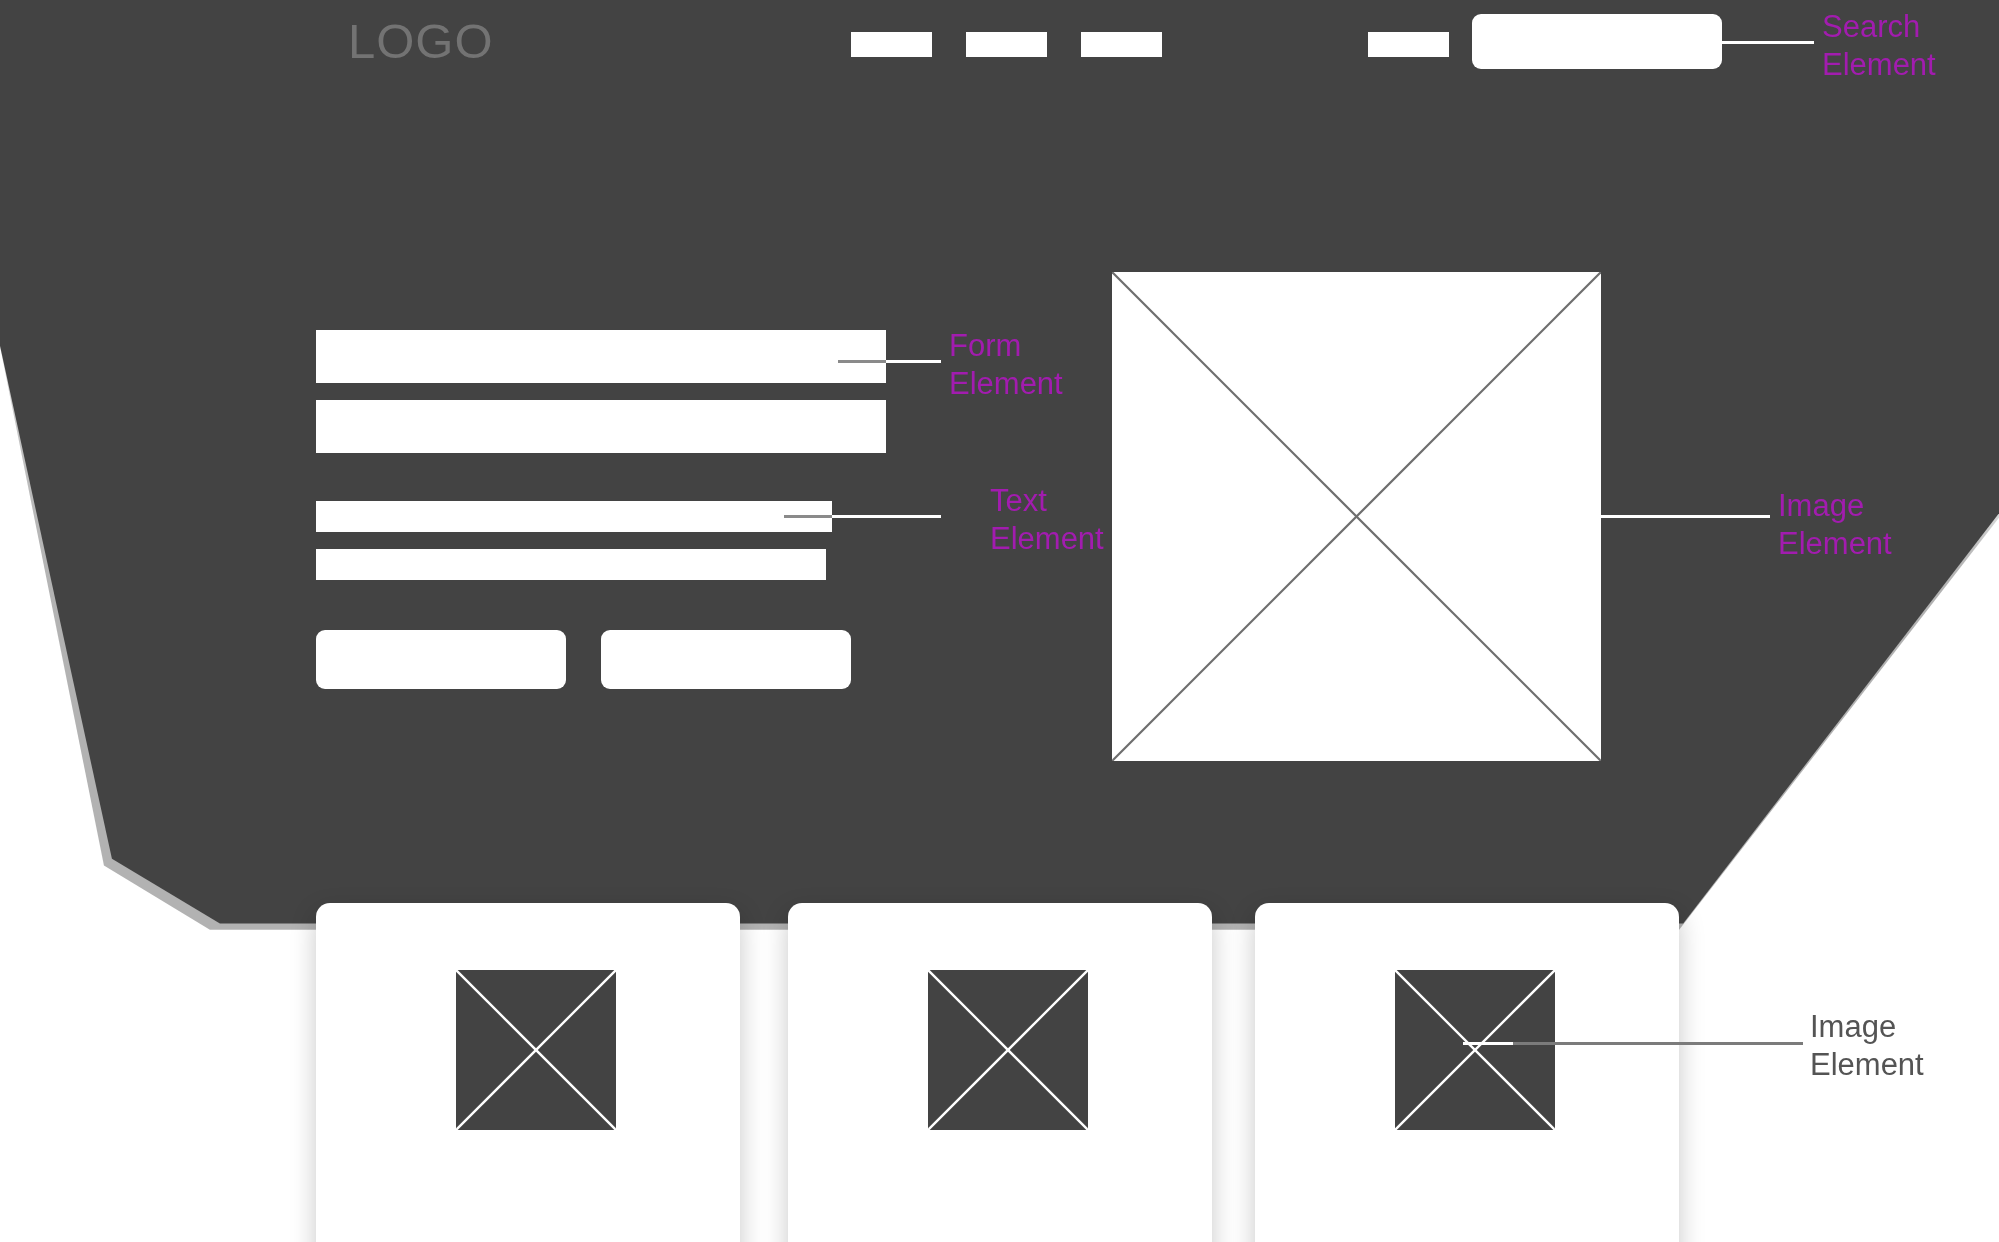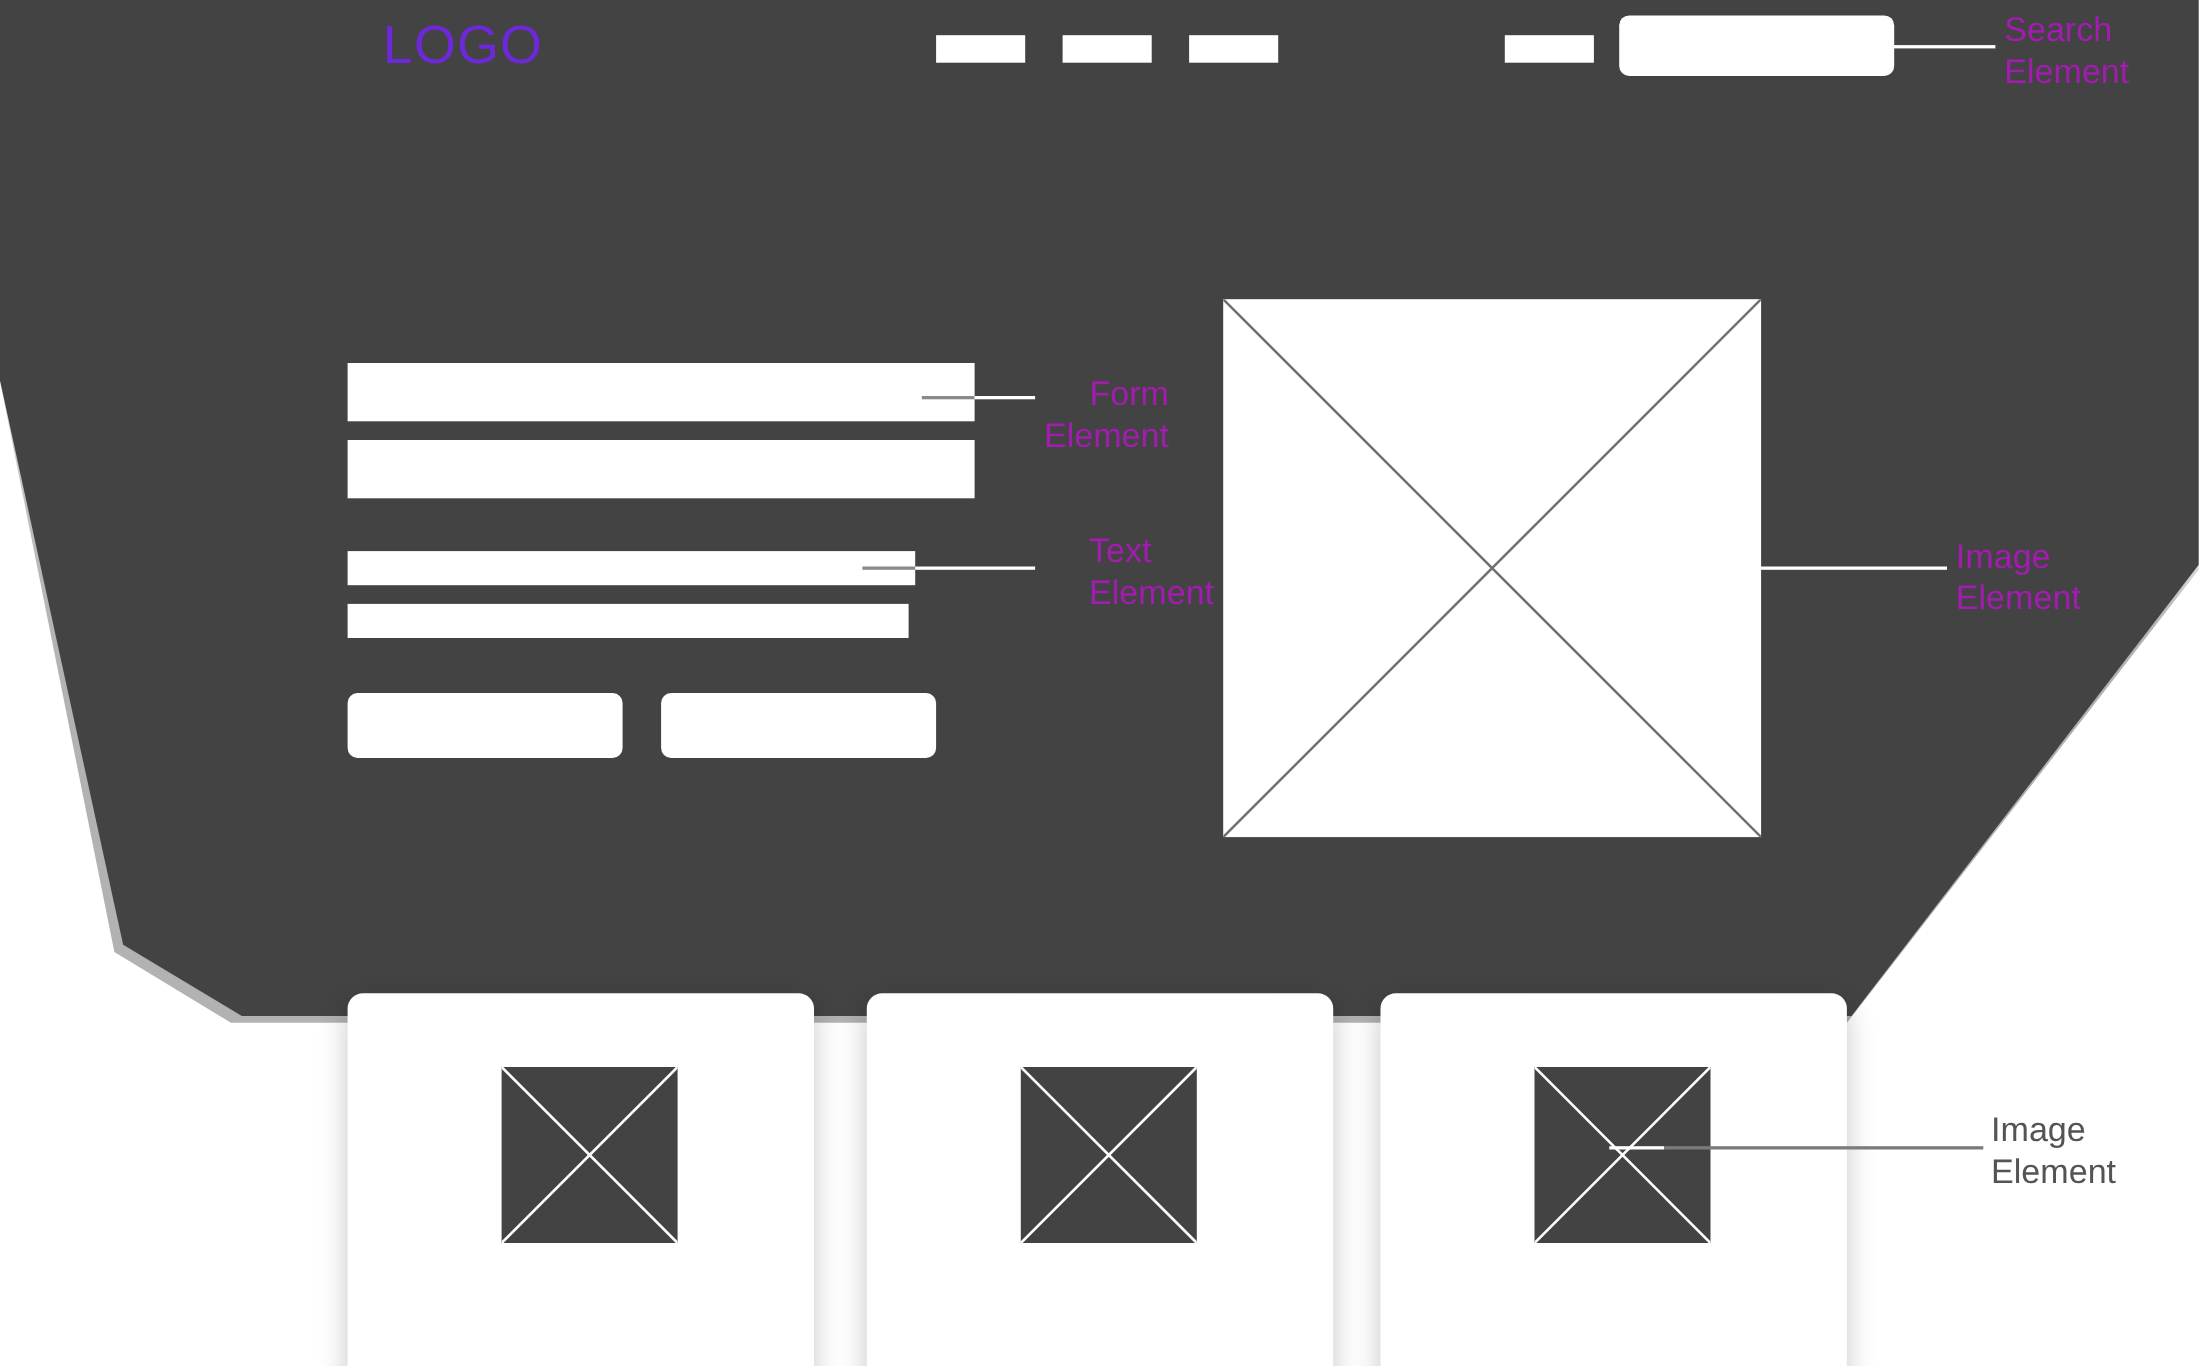--- a/index.html
+++ b/index.html
@@ -43,21 +43,21 @@
     clip-path: polygon(0% 0%, 100% 0%, 100% 54.0%, 84.2% 92.0%, 11.0% 92.0%, 5.6% 86.0%, 0% 38.5%);
   }
 
   
   .logo {
     position: absolute;
     left: 348px;
     top: 17px;
     font-size: 49px;
     letter-spacing: 1px;
-    color: #6d28d9;
+    color: #737373;
     line-height: 1;
     font-weight: 400;
   }
 
   .nav {
     position: absolute;
     left: 851px;
     top: 32px;
     display: flex;
     gap: 34px;
@@ -179,21 +179,21 @@
 
   <div class="leader" style="left:1716px; top:41px; width:98px;"></div>
   <div class="callout" style="left:1822px; top:8px;">Search
 Element</div>
 
   <div class="form-bar" style="left:316px; top:330px; width:570px; height:53px;"></div>
   <div class="form-bar" style="left:316px; top:400px; width:570px; height:53px;"></div>
 
   <div class="leader-grey" style="left:838px; top:360px; width:48px;"></div>
   <div class="leader" style="left:886px; top:360px; width:55px;"></div>
-  <div class="callout" style="left:949px; top:339px;text-align:right;">Form
+  <div class="callout" style="left:949px; top:327px;">Form
 Element</div>
 
   <div class="text-bar" style="left:316px; top:501px; width:516px; height:31px;"></div>
   <div class="text-bar" style="left:316px; top:549px; width:510px; height:31px;"></div>
 
   <div class="leader-grey" style="left:784px; top:515px; width:48px;"></div>
   <div class="leader" style="left:832px; top:515px; width:109px;"></div>
   <div class="callout" style="left:949px; top:482px;margin-left:41px;">Text
 Element</div>
 

